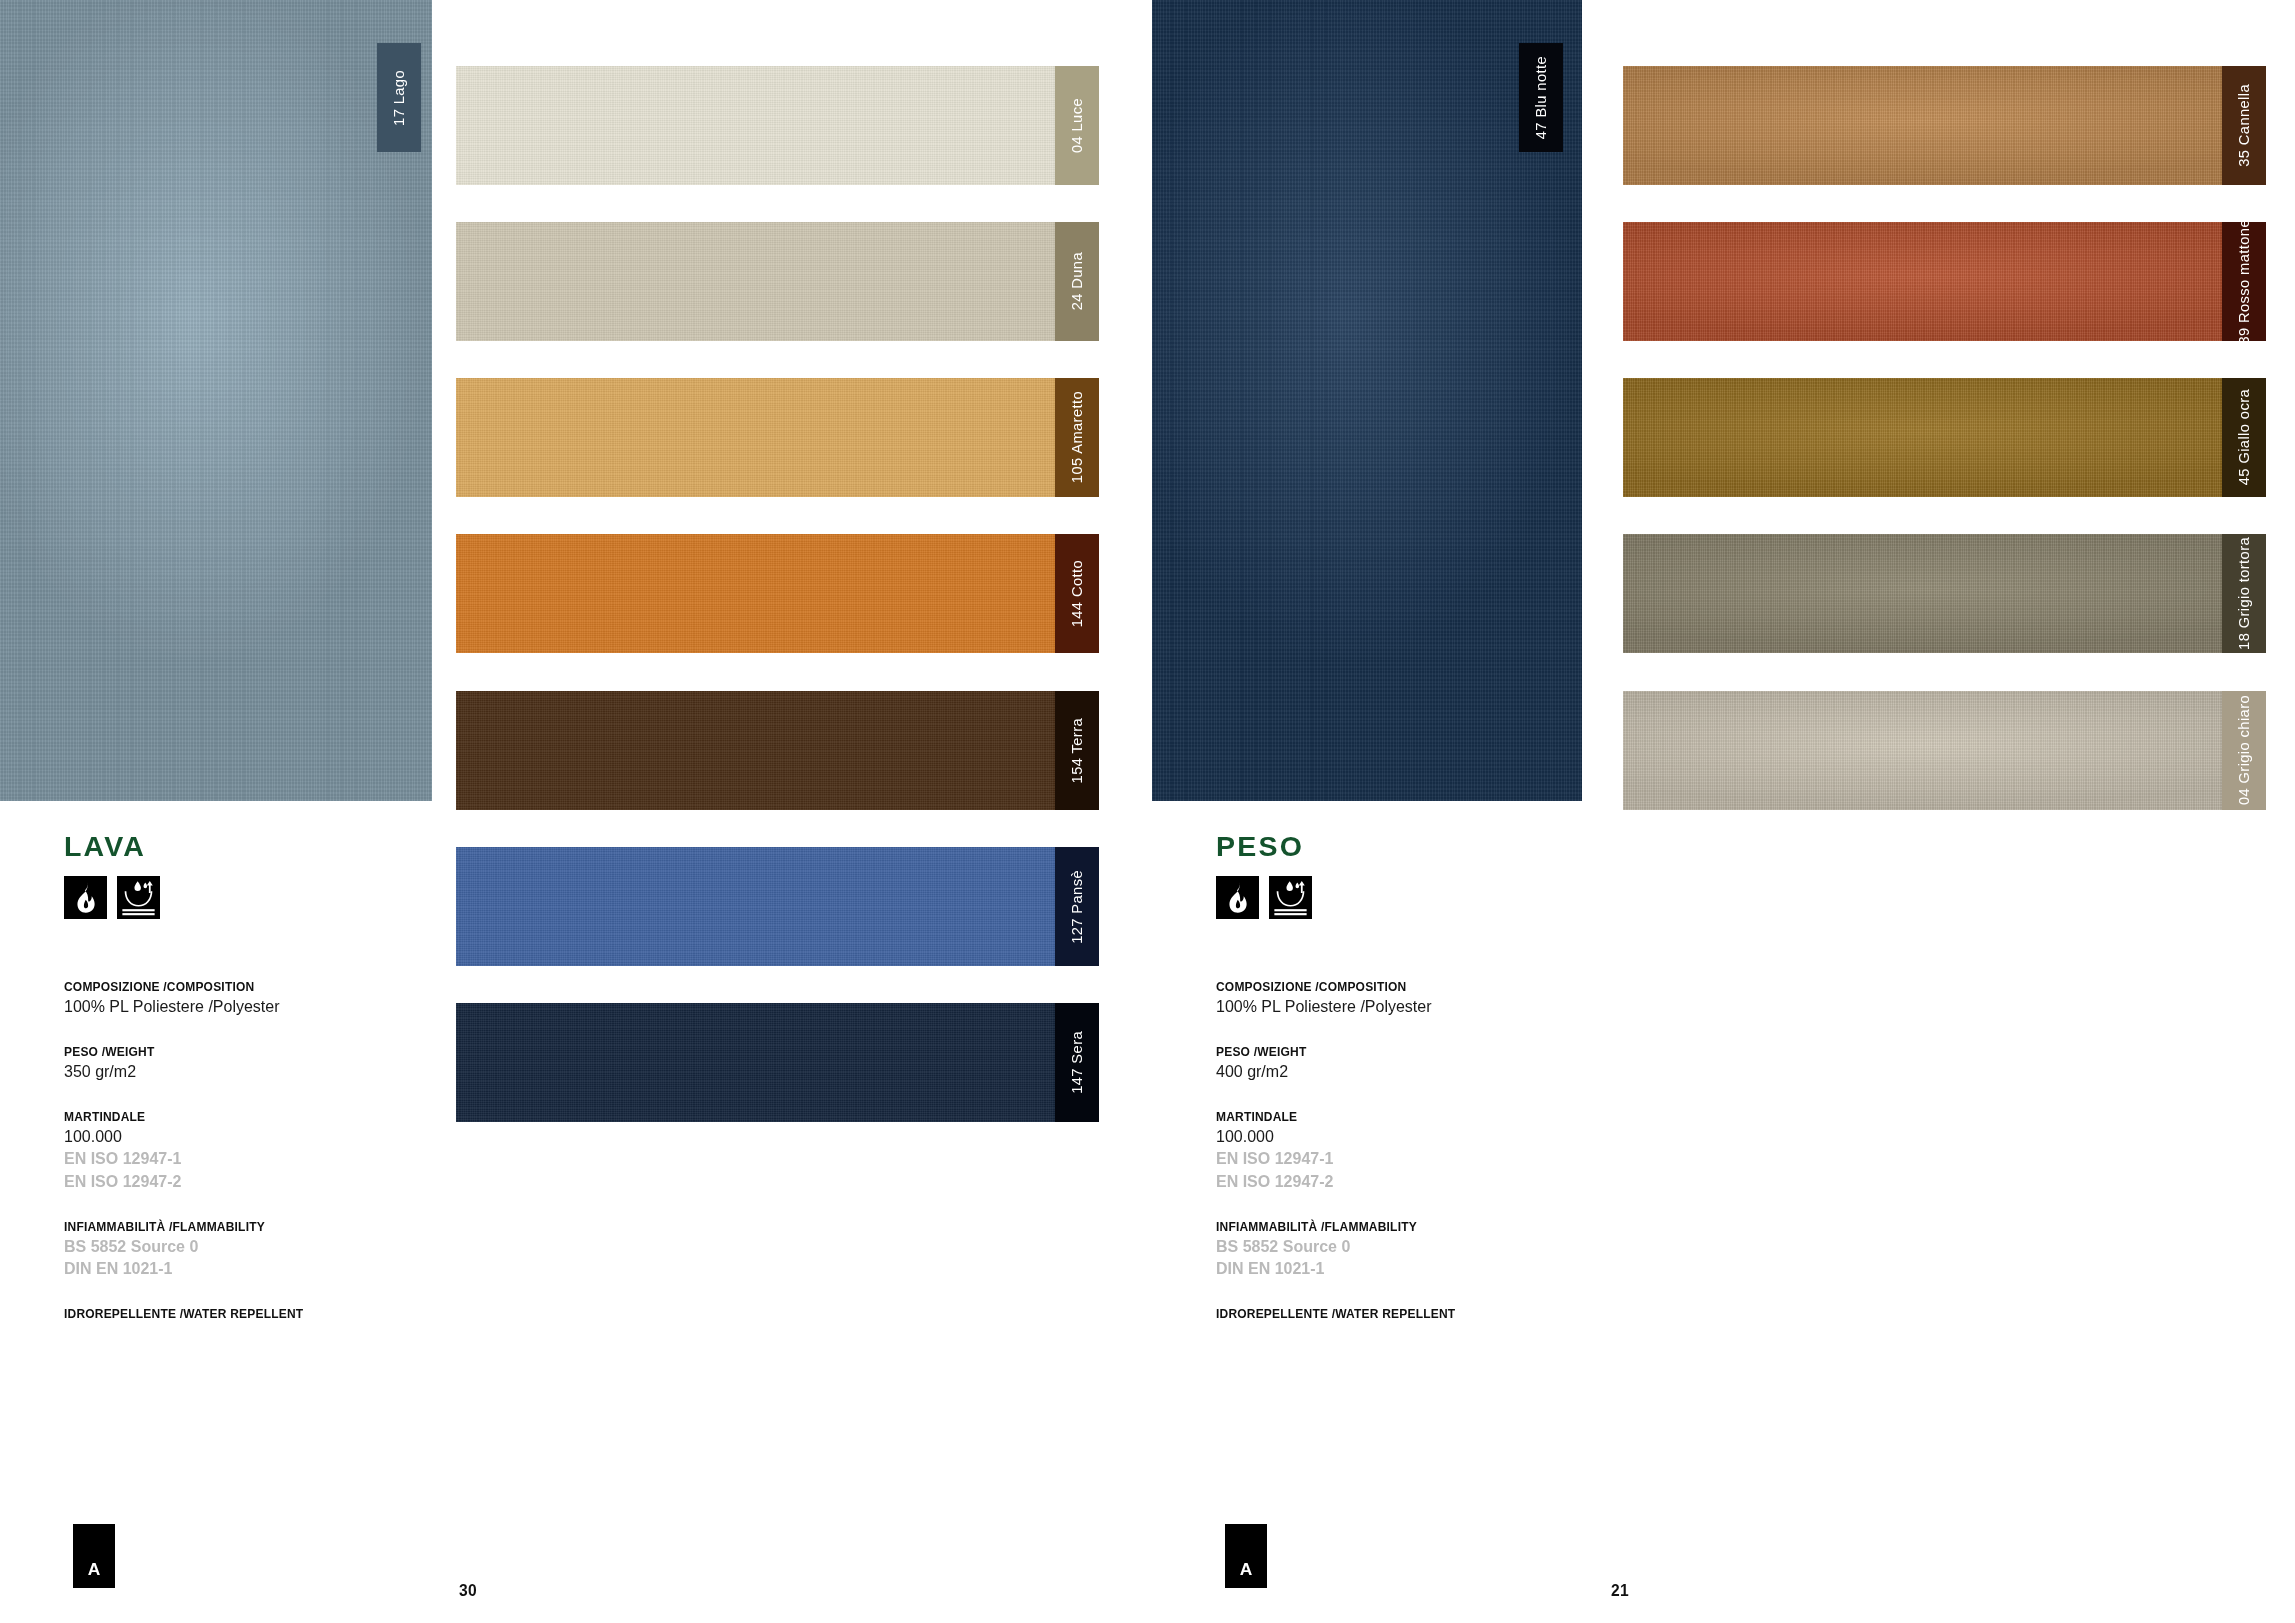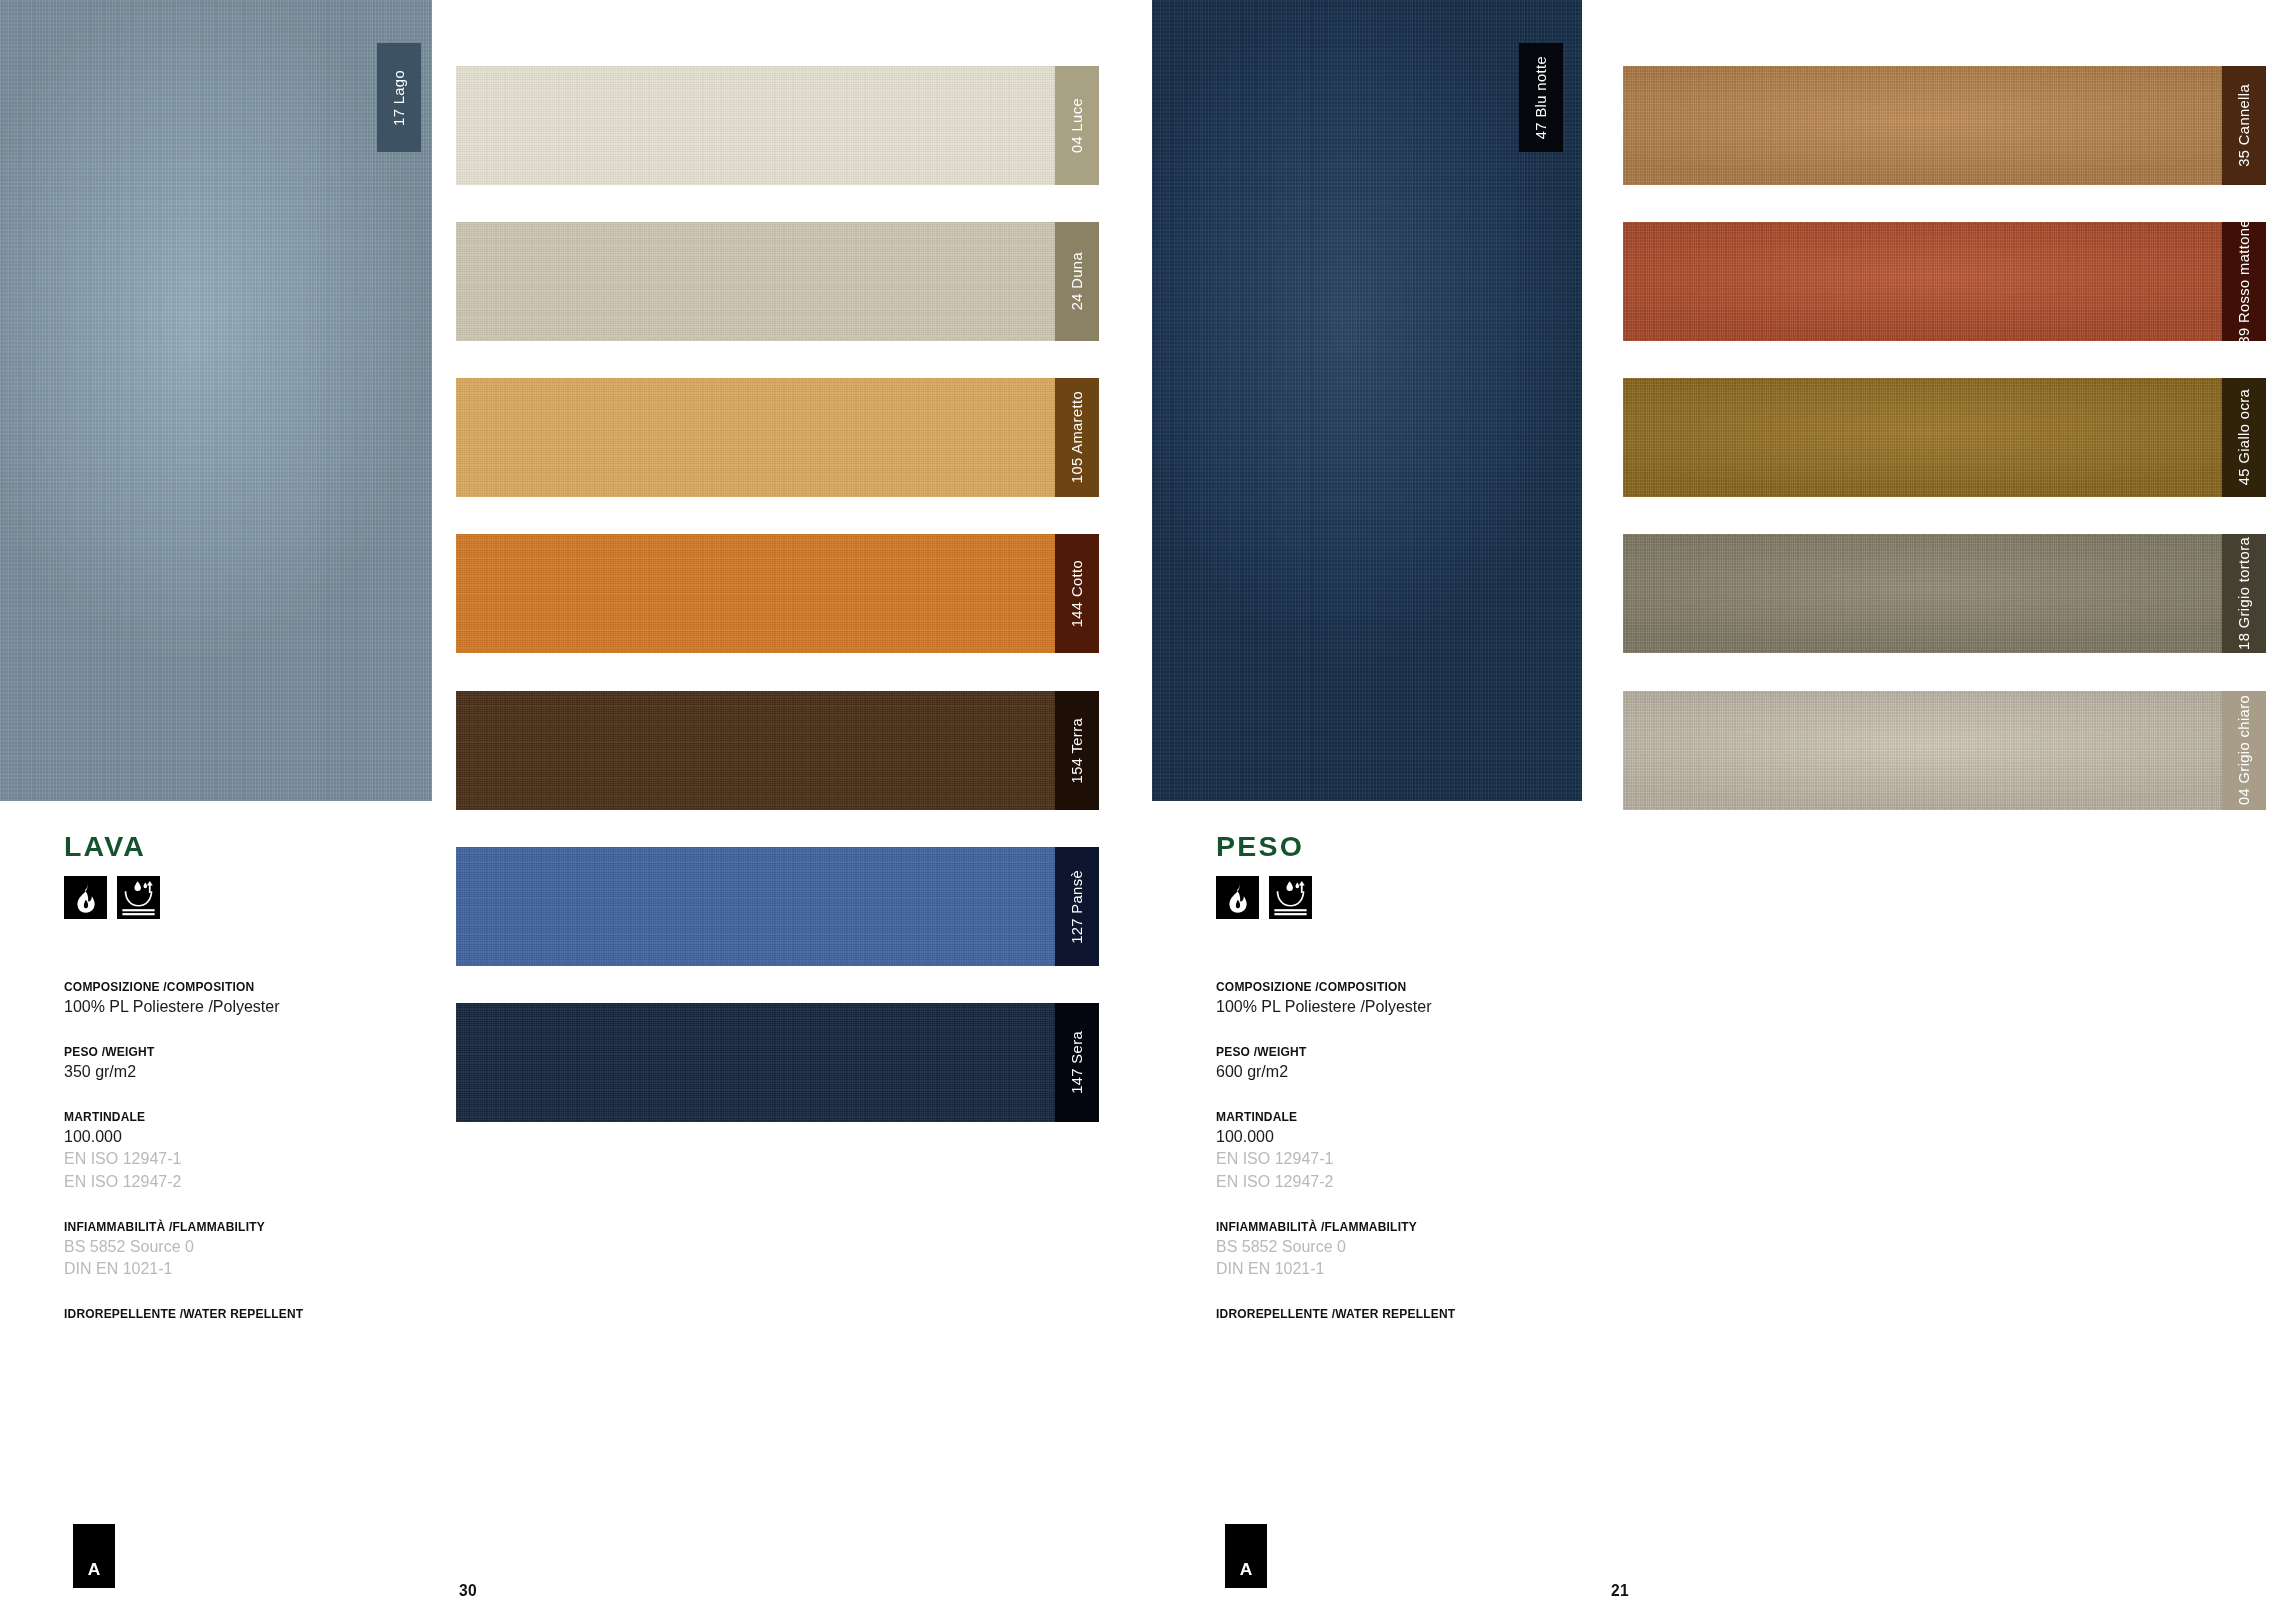--- a/index.html
+++ b/index.html
@@ -144,21 +144,21 @@
   .spec-v {
     font-size: 16px;
     color: #1a1a1a;
     line-height: 1.42;
     font-weight: normal;
   }
   .spec-m {
     font-size: 16px;
     color: #b9b9b9;
     line-height: 1.42;
-    font-weight: normal;
+    font-weight: bold;
   }
 
   
   .footer-badge {
     position: absolute;
     width: 42px;
     height: 64px;
     background: #000;
     color: #fff;
     font-size: 17.4px;
@@ -352,21 +352,21 @@
           </svg>
         </span>
       </div>
       <div class="specs" style="top:147px;" id="specs-right">
           <div class="spec-group">
             <div class="spec-h">COMPOSIZIONE /COMPOSITION</div>
             <div class="spec-v">100% PL Poliestere /Polyester</div>
           </div>
           <div class="spec-group">
             <div class="spec-h">PESO /WEIGHT</div>
-            <div class="spec-v">600 gr/m2</div>
+            <div class="spec-v">400 gr/m2</div>
           </div>
           <div class="spec-group">
             <div class="spec-h">MARTINDALE</div>
             <div class="spec-v">100.000</div>
             <div class="spec-m">EN ISO 12947-1</div>
             <div class="spec-m">EN ISO 12947-2</div>
           </div>
           <div class="spec-group">
             <div class="spec-h">INFIAMMABILITÀ /FLAMMABILITY</div>
             <div class="spec-m">BS 5852 Source 0</div>

